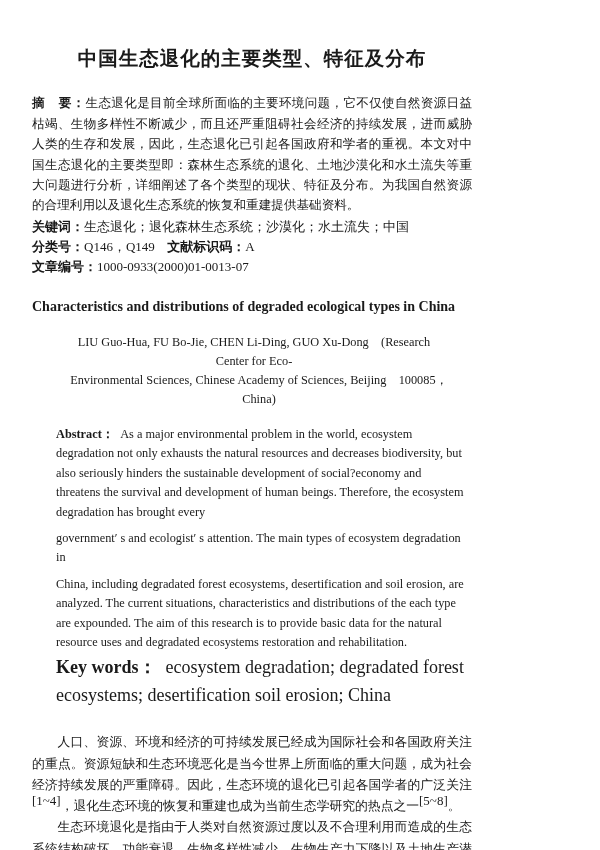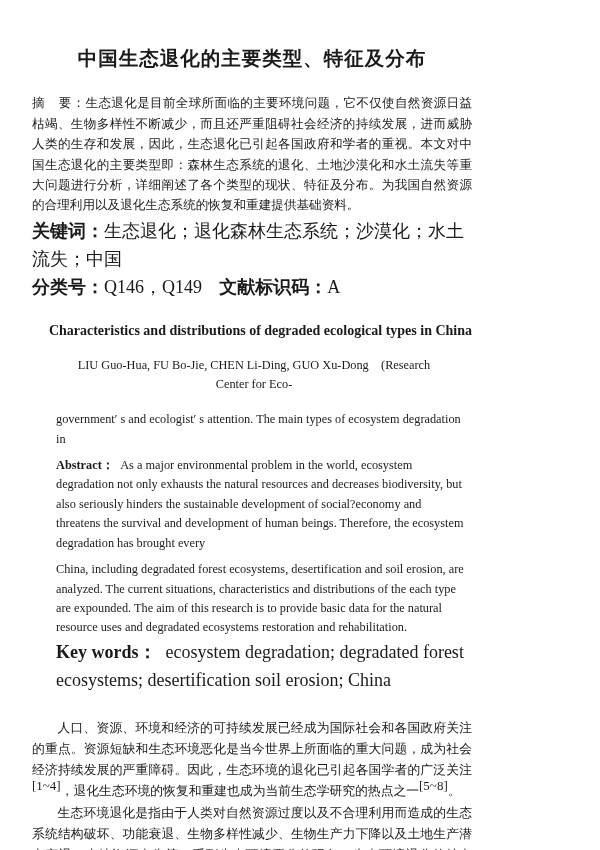--- a/index.html
+++ b/index.html
@@ -47,35 +47,35 @@
     line-height: 1.62;
     text-align: justify;
     text-justify: inter-ideograph;
     margin: 0 0 1px 0;
     font-family: "DejaVu Serif", "Liberation Serif", serif;
   }
   .lbl {
     font-weight: bold;
   }
   .lbl-wide {
-    font-weight: normal;
+    font-weight: bold;
     letter-spacing: 0.5px;
   }
   .meta-line {
-    font-size: 18px;
+    font-size: 13px;
     line-height: 1.56;
     font-family: "DejaVu Serif", "Liberation Serif", serif;
   }
   .meta-line .val {
     font-family: "Liberation Serif", "DejaVu Serif", serif;
   }
 
   
   .en-title {
-    text-align: right;
+    text-align: left;
     font-size: 14px;
     font-weight: bold;
     margin: 21px 0 16px 0;
     line-height: 1.3;
   }
   .en-authors {
     font-size: 12.3px;
     line-height: 1.55;
     padding: 0 24px 0 28px;
     text-align: center;
@@ -139,30 +139,34 @@
   </div>
 
   <div class="meta-line">
     <span class="lbl">关键词：</span><span>生态退化；退化森林生态系统；沙漠化；水土流失；中国</span>
   </div>
 
   <div class="meta-line">
     <span class="lbl">分类号：</span><span class="val">Q146，Q149</span>&nbsp;&nbsp;&nbsp;<span class="lbl">文献标识码：</span><span class="val">A</span>
   </div>
 
+  <div class="meta-line">
+    <span class="lbl">文章编号：</span><span class="val">1000-0933(2000)01-0013-07</span>
+  </div>
 
   <h2 class="en-title">Characteristics and distributions of degraded ecological types in China</h2>
 
   <div class="en-authors">
     <span>LIU Guo-Hua, FU Bo-Jie, CHEN Li-Ding, GUO Xu-Dong　(Research Center for Eco-</span>
+    <span class="ind">Environmental Sciences, Chinese Academy of Sciences, Beijing　100085，　China)</span>
   </div>
 
   <div class="en-abstract">
+    <p><span class="lbl">Abstract：</span>&nbsp;&nbsp;<span>As a major environmental problem in the world, ecosystem degradation not only exhausts the natural resources and decreases biodiversity, but also seriously hinders the sustainable development of social?economy and threatens the survival and development of human beings. Therefore, the ecosystem degradation has brought every</span></p>
     <p>government′ s and ecologist′ s attention. The main types of ecosystem degradation in</p>
-    <p><span class="lbl">Abstract：</span>&nbsp;&nbsp;<span>As a major environmental problem in the world, ecosystem degradation not only exhausts the natural resources and decreases biodiversity, but also seriously hinders the sustainable development of social?economy and threatens the survival and development of human beings. Therefore, the ecosystem degradation has brought every</span></p>
     <p class="tight">China, including degradated forest ecosystems, desertification and soil erosion, are analyzed. The current situations, characteristics and distributions of the each type are expounded. The aim of this research is to provide basic data for the natural resource uses and degradated ecosystems restoration and rehabilitation.</p>
   </div>
 
   <div class="en-keywords">
     <span class="lbl">Key words：</span>&nbsp;&nbsp;<span>ecosystem degradation; degradated forest ecosystems; desertification soil erosion; China</span>
   </div>
 
   <div class="cn-body">
     <p><span>人口、资源、环境和经济的可持续发展已经成为国际社会和各国政府关注的重点。资源短缺和生态环境恶化是当今世界上所面临的重大问题，成为社会经济持续发展的严重障碍。因此，生态环境的退化已引起各国学者的广泛关注</span><sup class="cite">[1~4]</sup><span>，退化生态环境的恢复和重建也成为当前生态学研究的热点之一</span><sup class="cite">[5~8]</sup><span>。</span></p>
     <p>生态环境退化是指由于人类对自然资源过度以及不合理利用而造成的生态系统结构破坏、功能衰退、生物多样性减少、生物生产力下降以及土地生产潜力衰退、土地资源丧失等一系列生态环境恶化的现象。生态环境退化的特点是：一旦生态环境遭到破坏，生态平衡失调，其恢复是非常艰难的，主要表现在恢复时间长以及资金投入大，而且，有些破坏甚至是不可逆转的。当前全球生态破坏问题主要表现在森林破坏、土地沙漠化、水土流失、湿地萎缩等以及由此而造成的水资源、森林资源等自然资源的短缺以及气候变异、农业生产条件的恶化和各种自然灾害的频繁发生。本文通过对我国森林破坏、土地沙漠化以及水土流失等重大生态破坏问题进行分析，全面论述其现状、特点和分布，为我国生态环境的保护及其恢复和重建提供基础信息。虽然湿地萎缩等也是我国生态环境退化的问题之一，但由于其面积相对</p>

